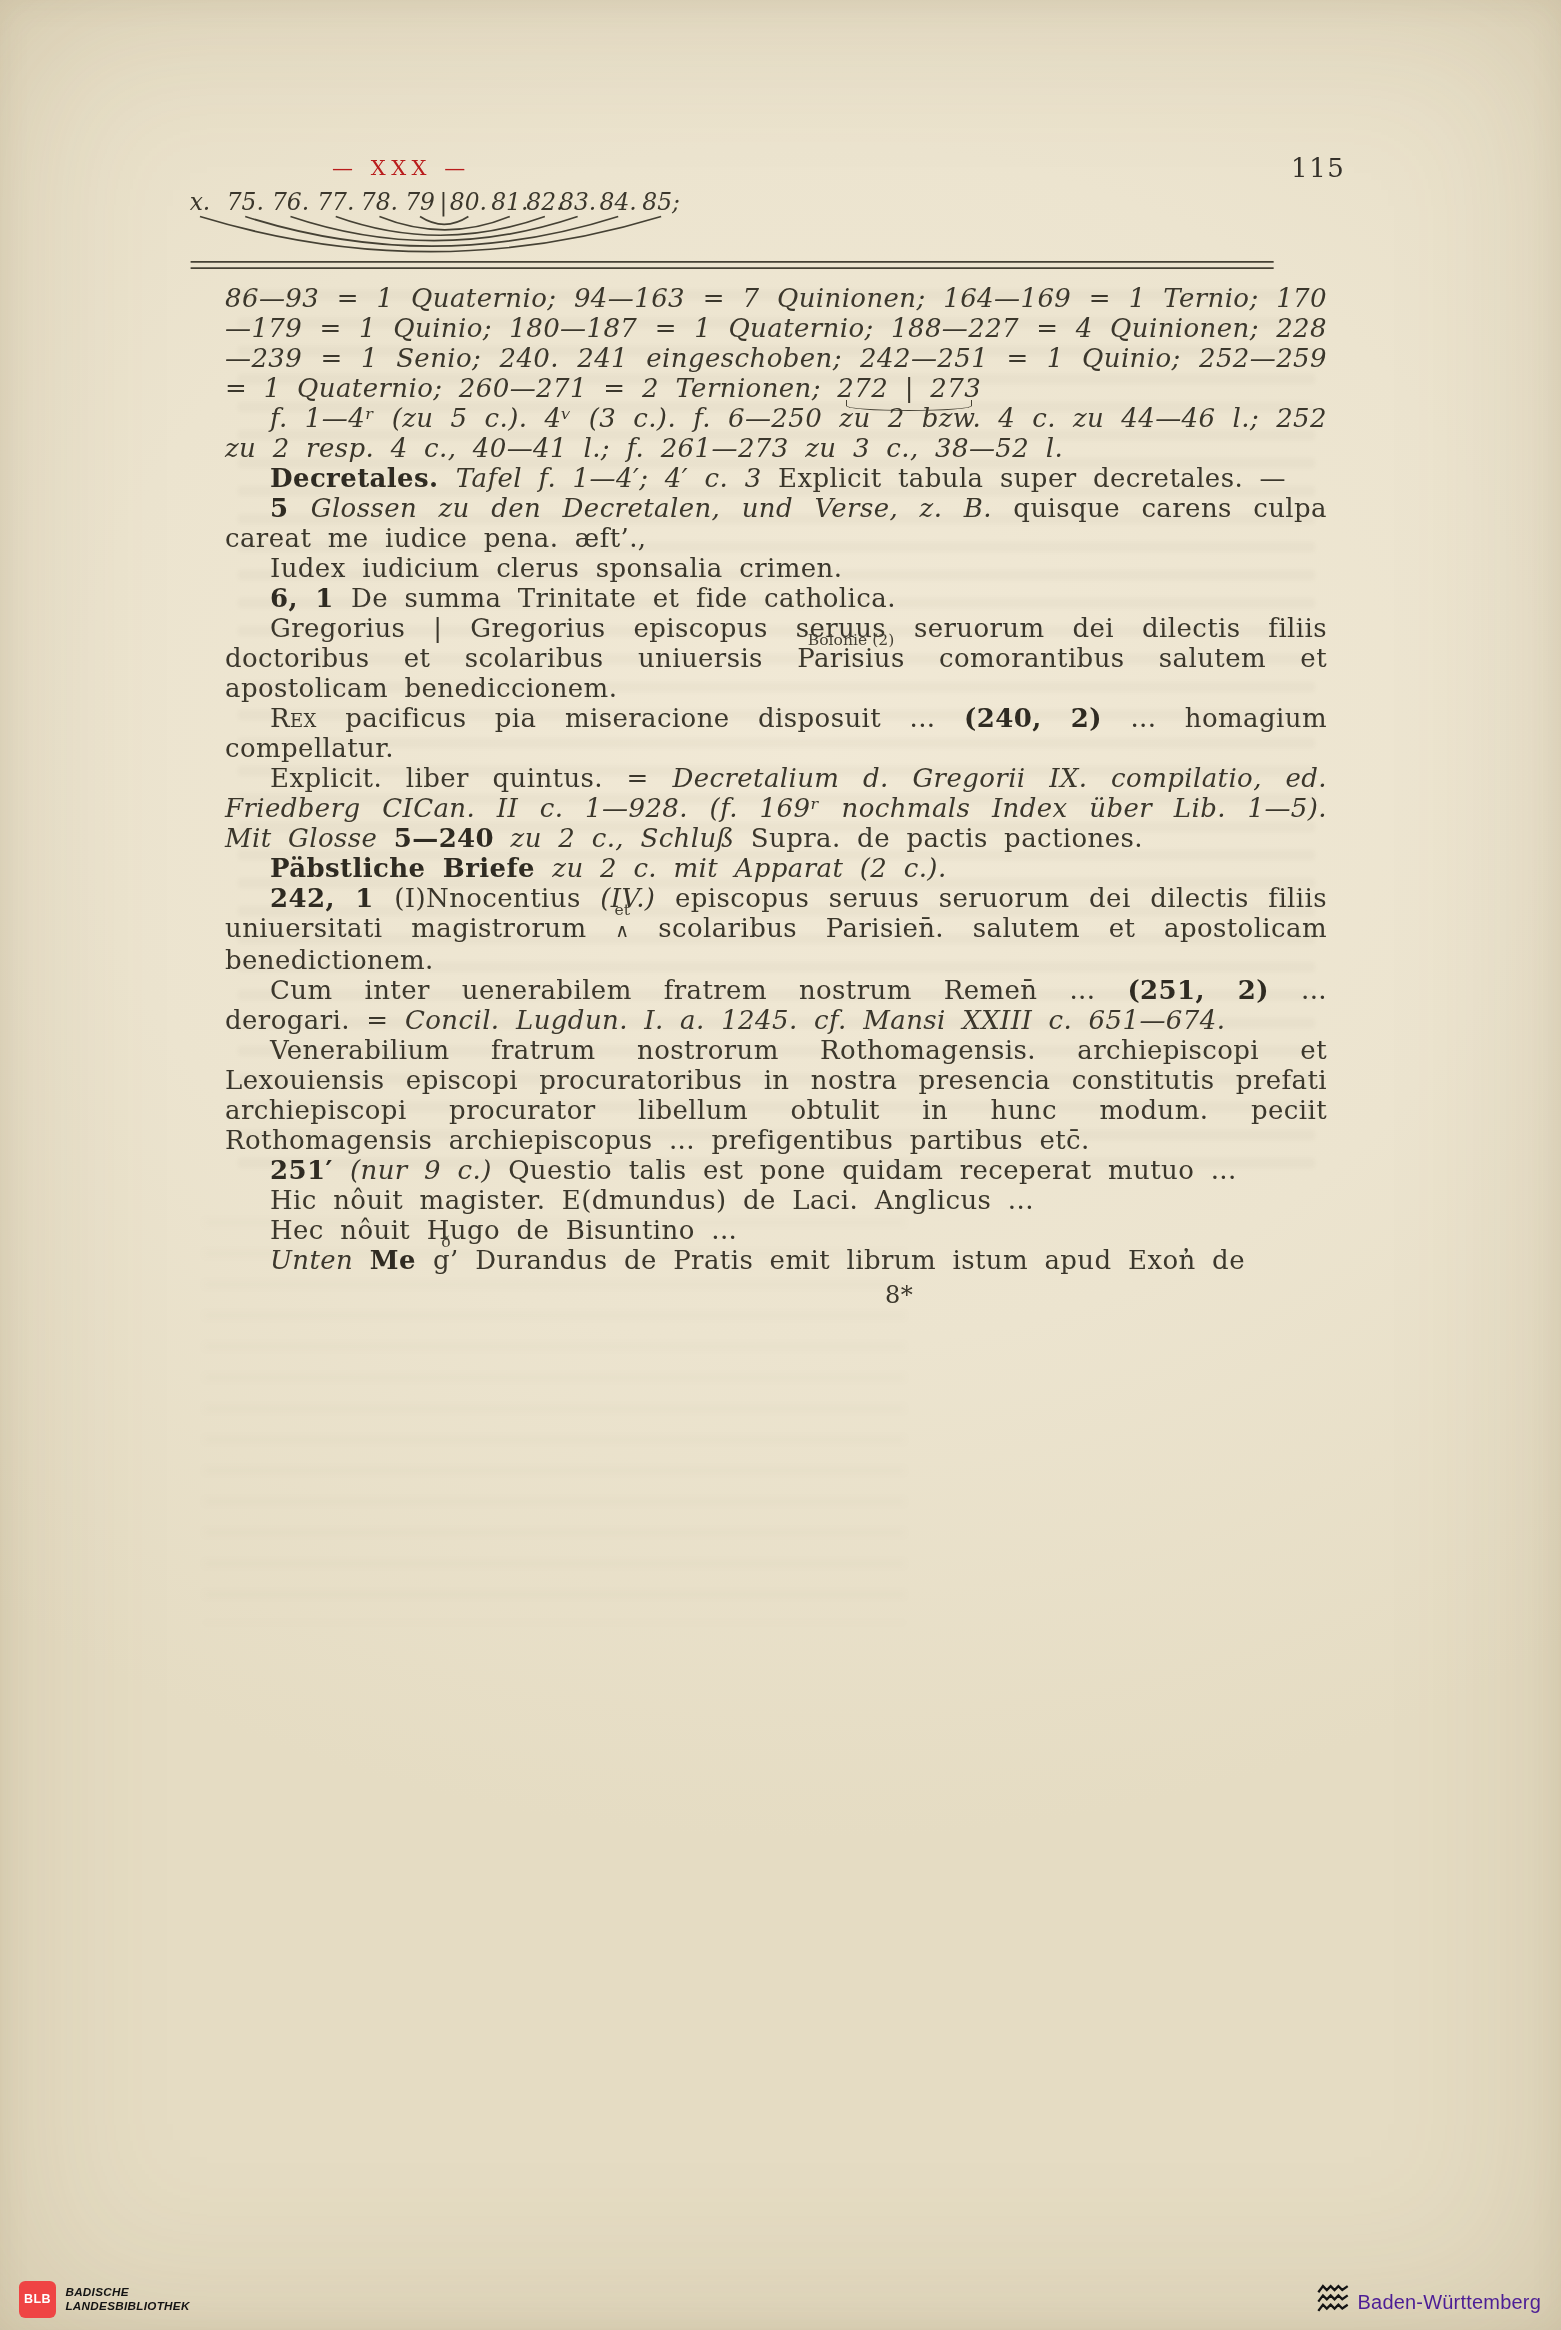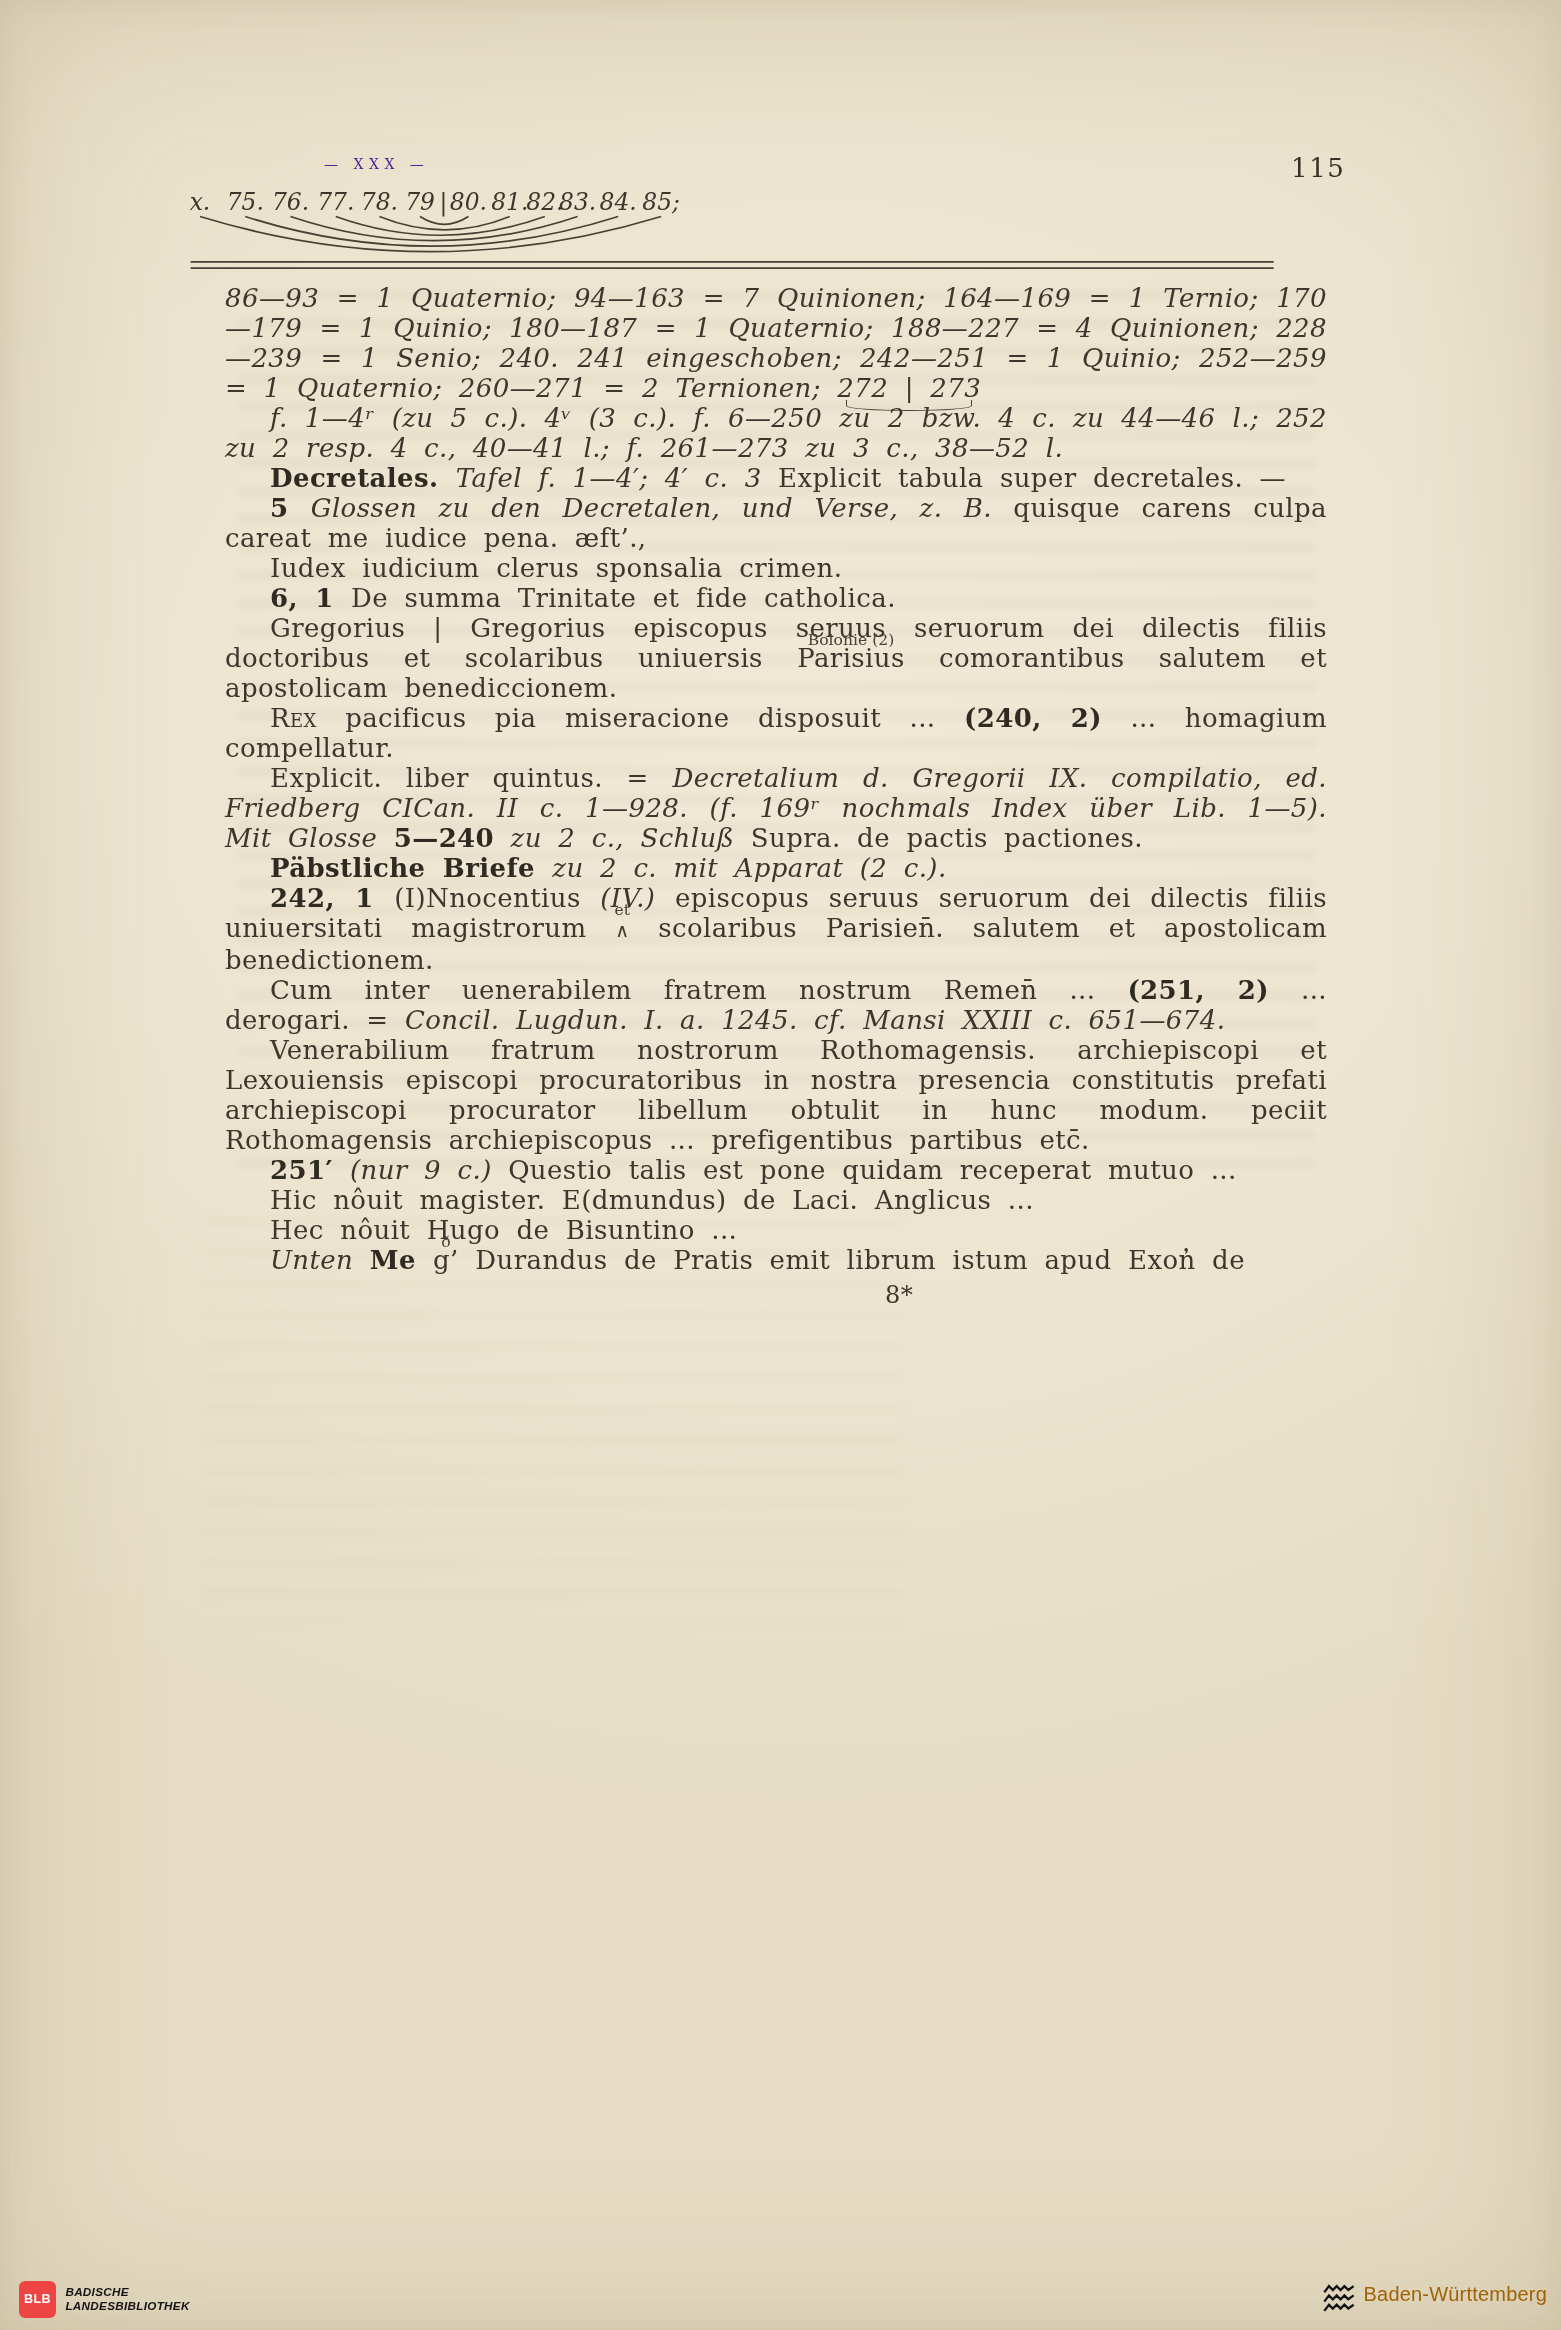--- a/index.html
+++ b/index.html
@@ -13,21 +13,21 @@
   .vignette{position:absolute;inset:0;pointer-events:none;
     box-shadow:inset 0 0 172px rgba(120,100,55,0.18), inset 0 0 31px rgba(120,100,55,0.10);}
   
   .bleed{position:absolute;left:238px;top:290px;width:1077px;height:890px;
     background:repeating-linear-gradient(180deg, rgba(124,117,90,0.10) 0 10px, rgba(0,0,0,0) 10px 28px);
     filter:blur(2.3px);opacity:.45;pointer-events:none;}
   .bleed2{position:absolute;left:203px;top:1218px;width:703px;height:406px;
     background:repeating-linear-gradient(180deg, rgba(124,117,90,0.07) 0 9.4px, rgba(0,0,0,0) 9.4px 31px);
     filter:blur(3.1px);opacity:.35;pointer-events:none;}
 
-  .running-head{position:absolute;left:324px;top:156px;font-size:14px;letter-spacing:5.5px;color:#4c1d95;}
+  .running-head{position:absolute;left:332px;top:156px;font-size:21px;letter-spacing:5.5px;color:#b91c1c;}
   .page-number{position:absolute;left:1247px;top:153px;font-size:26px;letter-spacing:1.6px;color:#35312a;margin-left:44px;}
 
   .collation{position:absolute;left:187px;top:190px;}
   .collation text{font-family:"DejaVu Serif","Liberation Serif",serif;font-size:30px;font-style:italic;fill:#3b372c;}
   .collation path,.collation line{stroke:#454134;stroke-width:2.2;fill:none;}
 
   .textblock{position:absolute;left:225px;top:283px;width:1102px;
     font-size:26px;line-height:30px;letter-spacing:0.4px;word-spacing:7.8px;}
   .para{margin:0;text-align:justify;}
   .ind{text-indent:45px;}
@@ -41,22 +41,22 @@
   .arc-under{position:relative;}
   .arc-under::after{content:"";position:absolute;left:6%;right:6%;bottom:-7.8px;height:9.4px;
     border:1.6px solid #454134;border-top:none;border-radius:0 0 50% 50%;}
   .sig{margin-top:4.7px;padding-left:660px;font-size:24px;text-align:left;text-indent:0;}
 
   .footer-left{position:absolute;left:19px;bottom:12.5px;display:flex;align-items:center;gap:9.4px;
     font-family:"Liberation Sans",sans-serif;}
   .blb-box{width:37px;height:37px;background:#ef4444;border-radius:6.2px;color:#ffffff;
     display:flex;align-items:center;justify-content:center;font-weight:700;font-size:12.5px;letter-spacing:0.4px;}
   .blb-text{color:#141414;font-weight:700;font-size:11.7px;line-height:14px;letter-spacing:0.3px;font-style:italic;}
-  .footer-right{position:absolute;right:14px;bottom:15.6px;display:flex;align-items:flex-start;gap:7.8px;
-    font-family:"Liberation Sans",sans-serif;color:#a16207;}
+  .footer-right{position:absolute;right:20px;bottom:15.6px;display:flex;align-items:flex-end;gap:7.8px;
+    font-family:"Liberation Sans",sans-serif;color:#4c1d95;}
   .bw-label{font-size:20px;letter-spacing:0.2px;}
   .antlers{display:block;}
   .antlers polyline{fill:none;stroke:#141414;stroke-width:3;}
 </style>
 </head>
 <body>
 
 <div class="vignette"></div>
 <div class="bleed"></div>
 <div class="bleed2"></div>

